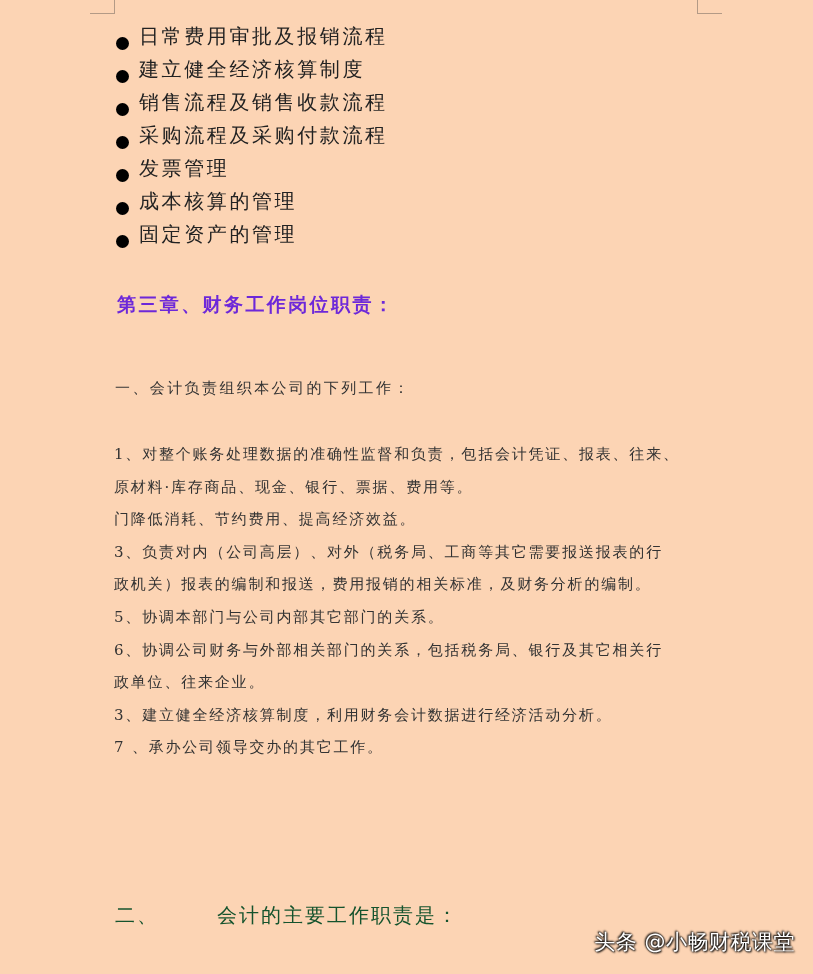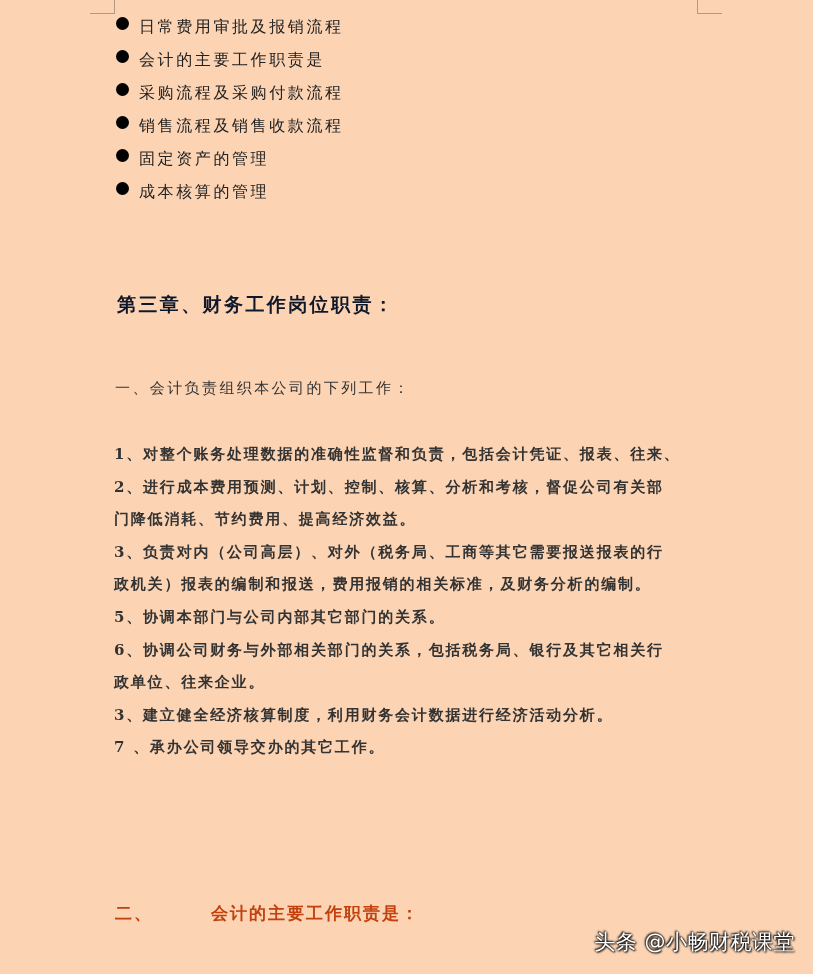--- a/index.html
+++ b/index.html
@@ -7,27 +7,27 @@
       width: 813px; height: 974px; overflow: hidden;
       background: #fcd4b4;
       font-family: "DejaVu Serif", "Liberation Serif", serif;
       color: #222;
       position: relative;
     }
     .corner { position: absolute; width: 24px; height: 13px; }
     .corner-left { left: 90px; top: 0; border-right: 1px solid #b39a86; border-bottom: 1px solid #b39a86; }
     .corner-right { left: 697px; top: 0; border-left: 1px solid #b39a86; border-bottom: 1px solid #b39a86; }
     .bullet-list { position: absolute; left: 114px; top: 17px; margin: 0; padding: 0; list-style: none; }
-    .bullet-item { height: 33px; display: flex; align-items: flex-start; font-size: 16px; letter-spacing: 2.6px; }
+    .bullet-item { height: 33px; display: flex; align-items: flex-end; font-size: 20px; letter-spacing: 2.6px; }
     .bullet-dot { width: 13px; height: 13px; border-radius: 50%; background: #000; margin-right: 10px; margin-left: 2px; flex: none; }
-    .heading { position: absolute; left: 117px; top: 292px; font-size: 19px; font-weight: bold; letter-spacing: 2.4px; margin: 0; color: #0f172a; }
+    .heading { position: absolute; left: 117px; top: 292px; font-size: 19px; font-weight: bold; letter-spacing: 2.4px; margin: 0; color: #6d28d9; }
     .sub { position: absolute; left: 115px; font-size: 15px; letter-spacing: 2.4px; color: #333; }
-    .para { position: absolute; left: 114px; width: 580px; font-size: 15px; letter-spacing: 1.8px; line-height: 32.6px; color: #333; margin: 0; font-weight: bold; }
+    .para { position: absolute; left: 114px; width: 580px; font-size: 15px; letter-spacing: 1.8px; line-height: 32.6px; color: #333; margin: 0; }
     .para p { margin: 0; }
-    .sub2 { position: absolute; left: 115px; top: 902px; font-size: 17px; color: #c2410c; letter-spacing: 2px; font-weight: bold; }
+    .sub2 { position: absolute; left: 115px; top: 902px; font-size: 20px; color: #14532d; letter-spacing: 2px; }
     .sub2 .gap { display: inline-block; width: 58px; }
     .watermark {
       position: absolute; right: 18px; top: 928px;
       font-family: "DejaVu Sans", "Liberation Sans", sans-serif;
       font-size: 21px; color: #fff; letter-spacing: 0.5px;
       text-shadow: 0 0 2px #000, 1px 1px 2px #000, -1px -1px 2px #000;
       margin-left: 44px;
     }
   </style>
 </head>
@@ -36,47 +36,51 @@
 <div class="corner corner-left"></div>
 <div class="corner corner-right"></div>
 
 <ul class="bullet-list">
   <li class="bullet-item">
       <span class="bullet-dot"></span>
       <span>日常费用审批及报销流程</span>
     </li>
   <li class="bullet-item">
       <span class="bullet-dot"></span>
-      <span>会计的主要工作职责是</span>
+      <span>建立健全经济核算制度</span>
+    </li>
+  <li class="bullet-item">
+      <span class="bullet-dot"></span>
+      <span>销售流程及销售收款流程</span>
     </li>
   <li class="bullet-item">
       <span class="bullet-dot"></span>
       <span>采购流程及采购付款流程</span>
     </li>
   <li class="bullet-item">
       <span class="bullet-dot"></span>
-      <span>销售流程及销售收款流程</span>
+      <span>发票管理</span>
+    </li>
+  <li class="bullet-item">
+      <span class="bullet-dot"></span>
+      <span>成本核算的管理</span>
     </li>
   <li class="bullet-item">
       <span class="bullet-dot"></span>
       <span>固定资产的管理</span>
-    </li>
-  <li class="bullet-item">
-      <span class="bullet-dot"></span>
-      <span>成本核算的管理</span>
     </li>
 </ul>
 
 <h2 class="heading">第三章、财务工作岗位职责：</h2>
 
 <div class="sub" style="top:379px;">一、会计负责组织本公司的下列工作：</div>
 
 <div class="para" style="top:438px;">
   <p>1、对整个账务处理数据的准确性监督和负责，包括会计凭证、报表、往来、</p>
-  <p>2、进行成本费用预测、计划、控制、核算、分析和考核，督促公司有关部</p>
+  <p>原材料·库存商品、现金、银行、票据、费用等。</p>
   <p>门降低消耗、节约费用、提高经济效益。</p>
   <p>3、负责对内（公司高层）、对外（税务局、工商等其它需要报送报表的行</p>
   <p>政机关）报表的编制和报送，费用报销的相关标准，及财务分析的编制。</p>
   <p>5、协调本部门与公司内部其它部门的关系。</p>
   <p>6、协调公司财务与外部相关部门的关系，包括税务局、银行及其它相关行</p>
   <p>政单位、往来企业。</p>
   <p>3、建立健全经济核算制度，利用财务会计数据进行经济活动分析。</p>
   <p>7 、承办公司领导交办的其它工作。</p>
 </div>
 

